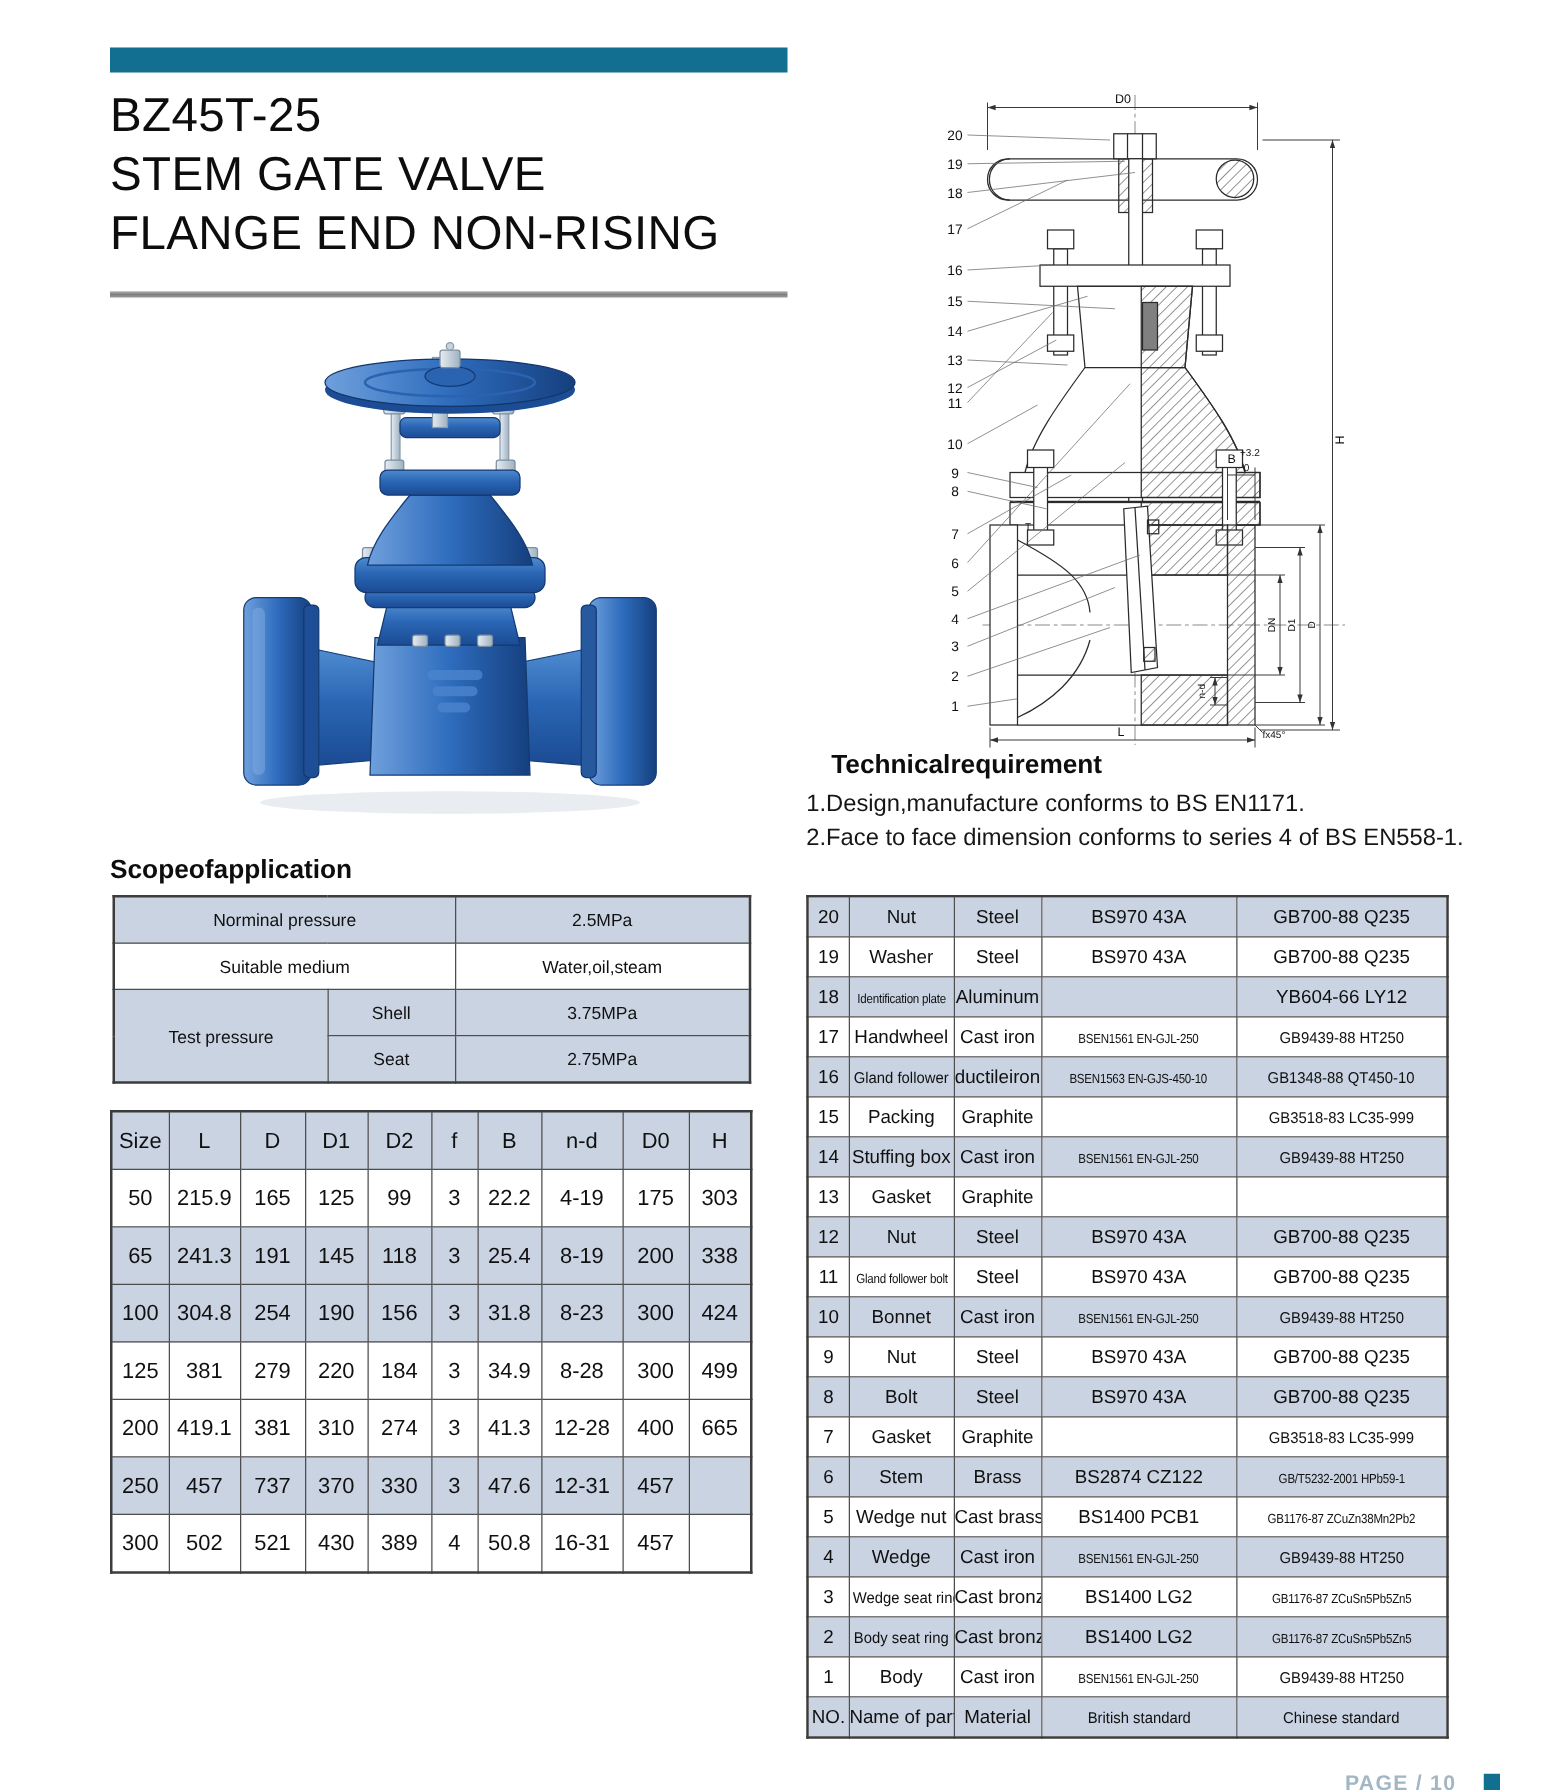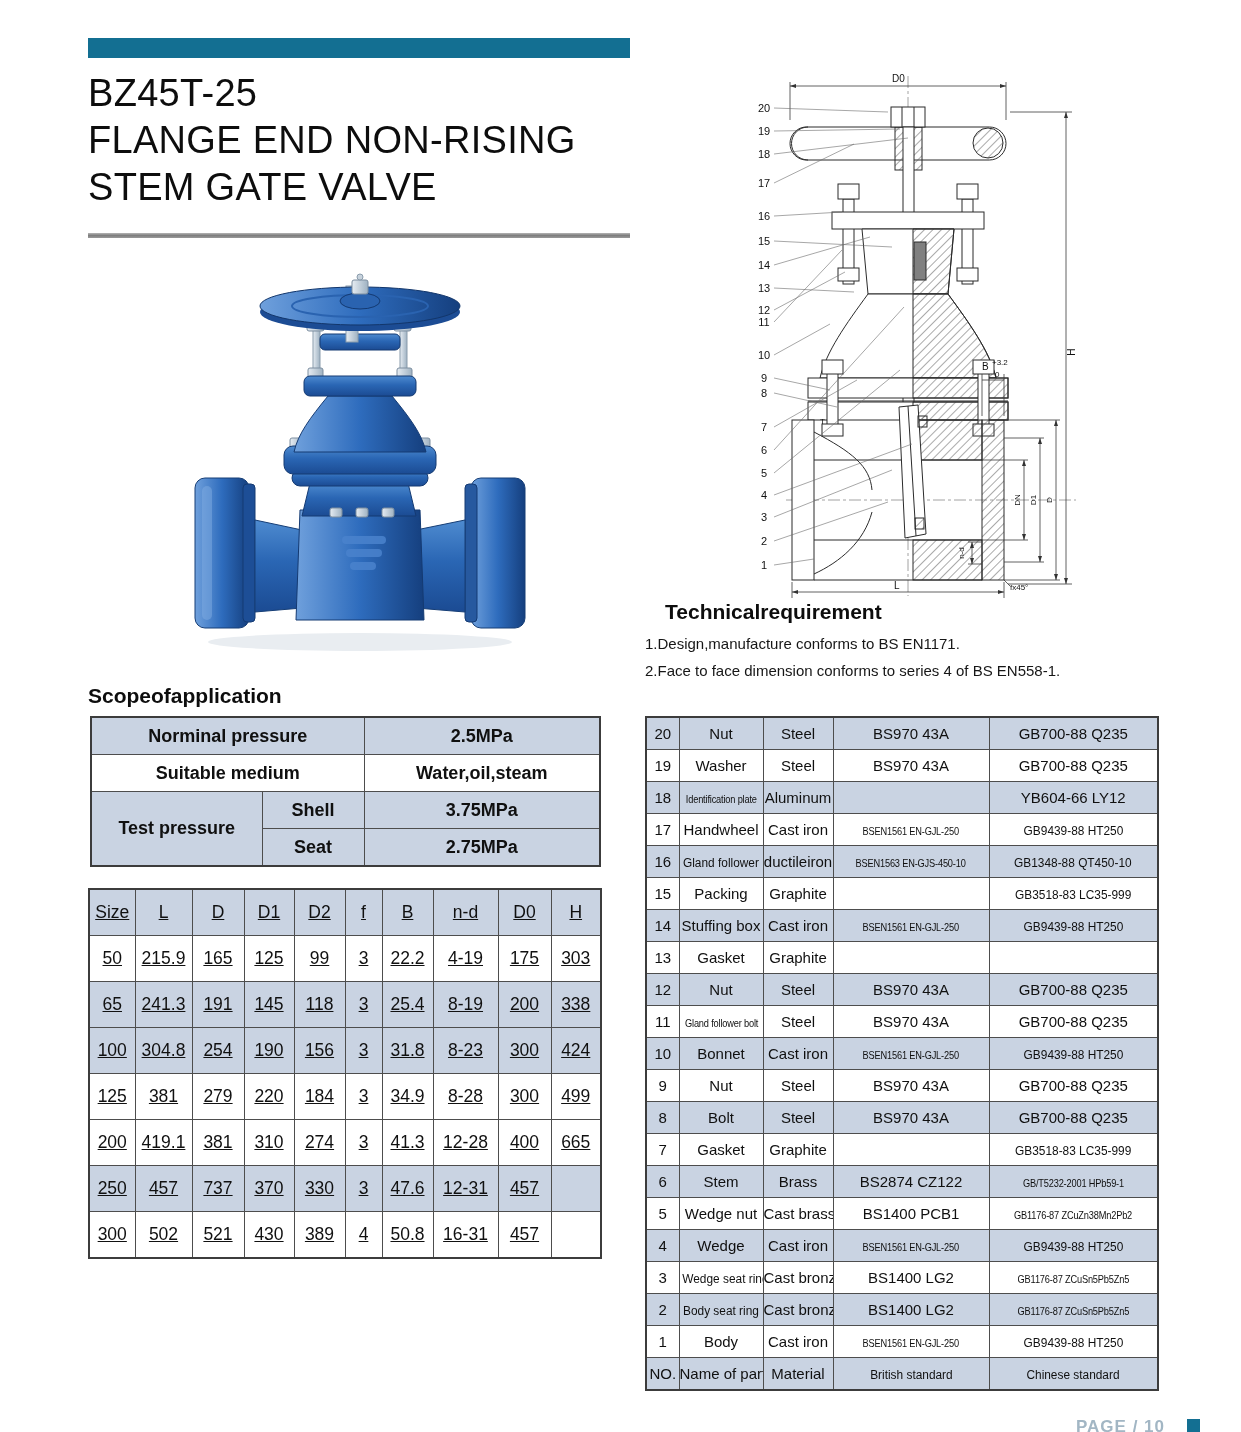--- a/index.html
+++ b/index.html
@@ -1,26 +1,26 @@
 <!DOCTYPE html>
 <html><head>
 <meta charset="utf-8">
 <style>
   html,body{margin:0;padding:0;background:#ffffff;}
   body{width:1241px;height:1432px;position:relative;overflow:hidden;
        font-family:"Liberation Sans", sans-serif;color:#111;}
   .abs{position:absolute;}
   .title-line{font-size:38px;font-weight:normal;line-height:47px;color:#0d0d0d;letter-spacing:.3px;}
   .h2{font-size:21px;font-weight:bold;color:#0d0d0d;}
-  .note{font-size:15px;line-height:27px;color:#161616;}
+  .note{font-size:19px;line-height:27px;color:#161616;}
   .divider{background:linear-gradient(#b5b5b5,#7e7e7e,#9a9a9a);}
   table.grid{border-collapse:collapse;table-layout:fixed;border:2px solid #3c3c3c;}
   table.grid td{border:1px solid #4d4d4d;text-align:center;vertical-align:middle;padding:0;color:#101010;}
   tr.shade td{background:#c9d3e2;}
-  .scope td{height:36px;font-size:18px;font-weight:bold;}
+  .scope td{height:36px;font-size:14px;}
   .dims td{height:45px;font-size:17.5px;}
   .parts td{height:31px;font-size:15px;white-space:nowrap;overflow:hidden;}
   .parts td span{display:inline-block;white-space:nowrap;}
   .parts td span.s2{font-size:12.5px;transform:scaleX(.95);}
   .parts td span.s3{font-size:10.5px;letter-spacing:-.2px;transform:scaleX(.88);}
   
   .ln{stroke:#2b2b2b;stroke-width:1;fill:none;}
   .w{fill:#ffffff;stroke:#2b2b2b;stroke-width:1;}
   .ht{fill:url(#hatch);stroke:#2b2b2b;stroke-width:1;}
   .cl{stroke:#8a8a8a;stroke-width:.8;stroke-dasharray:12 3 3 3;fill:none;}
@@ -30,22 +30,22 @@
   .pn{font-family:"Liberation Sans",sans-serif;font-size:11px;fill:#111;}
   .leader{stroke:#6b6b6b;stroke-width:.6;fill:none;}
 </style>
 </head>
 <body>
 
 <div class="abs" style="left:88px;top:38px;width:542px;height:20px;background:#136f92"></div>
 
 <div class="abs" style="left:88px;top:70px;width:560px;">
   <div class="title-line">BZ45T-25</div>
+  <div class="title-line">STEM GATE VALVE</div>
   <div class="title-line">FLANGE END NON-RISING</div>
-  <div class="title-line">STEM GATE VALVE</div>
 </div>
 
 <div class="abs divider" style="left:88px;top:233px;width:542px;height:5px;"></div>
 
 <svg class="abs" style="left:180px;top:268px" width="360" height="390" viewBox="0 0 360 390">
   <defs>
     <linearGradient id="gv" x1="0" y1="0" x2="0" y2="1">
       <stop offset="0" stop-color="#4e8bd0"></stop>
         <stop offset=".45" stop-color="#2a66b4"></stop>
         <stop offset="1" stop-color="#1b4b93"></stop>
@@ -132,21 +132,21 @@
       <td>Shell</td>
       <td>3.75MPa</td>
     </tr>
     <tr class="shade">
       <td>Seat</td>
       <td>2.75MPa</td>
     </tr>
   </tbody>
 </table>
 
-<table class="grid dims abs" style="left:88px;top:888px;width:512px;text-decoration:underline;">
+<table class="grid dims abs" style="left:88px;top:888px;width:512px;">
   <colgroup>
     <col style="width:46px">
       <col style="width:57px">
       <col style="width:52px">
       <col style="width:50px">
     <col style="width:51px">
       <col style="width:37px">
       <col style="width:51px">
       <col style="width:65px">
     <col style="width:53px">

